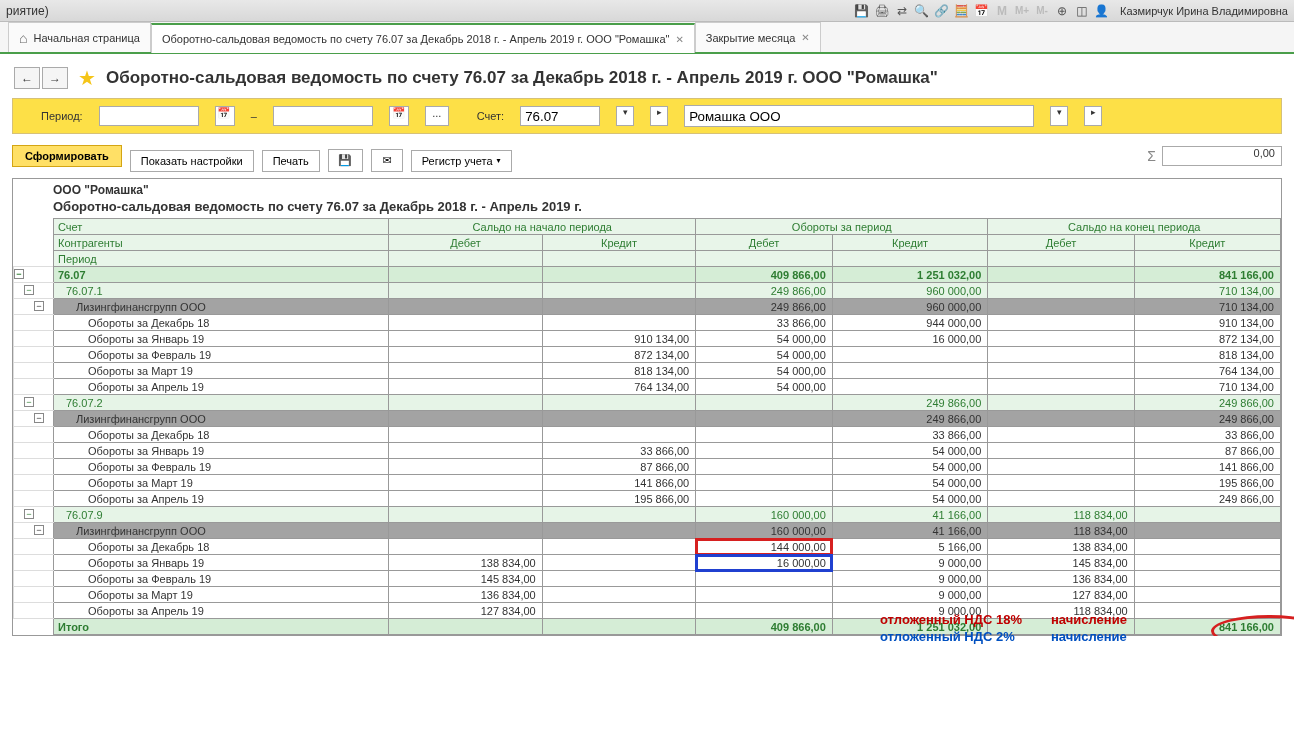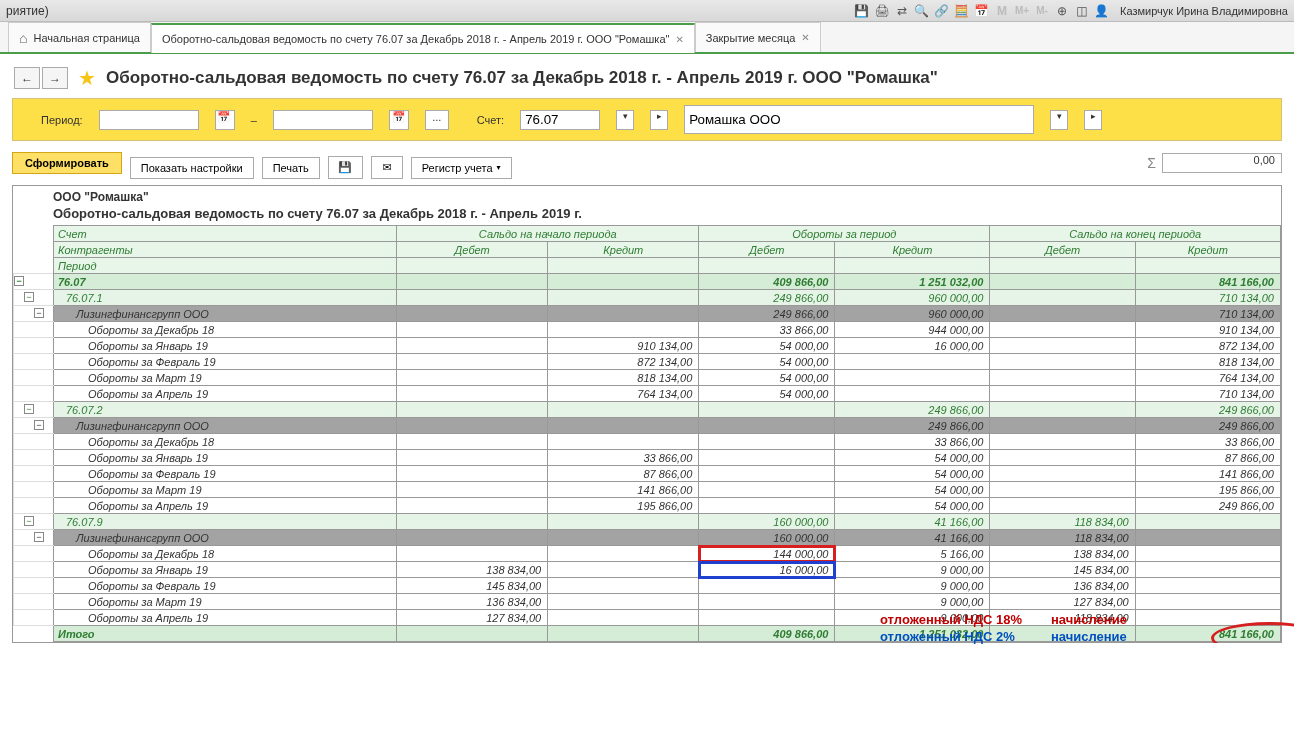--- a/index.html
+++ b/index.html
@@ -20,35 +20,35 @@
 .nav-btns { display: flex; gap: 2px; }
 .nav-btn { border: 1px solid #aaa; background: #f5f5f5; width: 26px; height: 22px; display: flex; align-items: center; justify-content: center; cursor: pointer; font-size: 12px; }
 .star { color: #f5c518; font-size: 20px; }
 .page-title { font-size: 17px; font-weight: bold; }
 .filter-bar { background: #fde047; border: 1px solid #d6c178; padding: 6px 28px; display: flex; align-items: center; gap: 16px; margin: 0 12px; }
 .filter-bar label { font-size: 11px; }
 .filter-bar input.date { width: 100px; height: 20px; border: 1px solid #aaa; background: #fff; padding: 0 4px; }
 .filter-bar .cal-btn { width: 20px; height: 20px; border: 1px solid #aaa; background: #fff; text-align: center; cursor: pointer; }
 .filter-bar .dots-btn { width: 24px; height: 20px; border: 1px solid #aaa; background: #fff; text-align: center; cursor: pointer; }
 .filter-bar input.acct { width: 80px; height: 20px; border: 1px solid #aaa; padding: 0 4px; }
-.filter-bar input.org { width: 350px; height: 29px; border: 1px solid #aaa; padding: 0 4px; }
+.filter-bar input.org { width: 350px; height: 22px; border: 1px solid #aaa; padding: 0 4px; }
 .filter-bar .dd { width: 18px; height: 20px; border: 1px solid #aaa; background: #fff; text-align: center; cursor: pointer; font-size: 9px; }
 .toolbar { display: flex; align-items: center; padding: 6px 12px; gap: 8px; }
 .btn-primary { background: #ffe066; border: 1px solid #d4a514; padding: 4px 12px; font-weight: bold; cursor: pointer; font-size: 11px; }
 .btn { background: #fff; border: 1px solid #aaa; padding: 4px 10px; cursor: pointer; font-size: 11px; display: flex; align-items: center; gap: 4px; margin-top: 9px; }
 .btn .dd-arrow { font-size: 8px; }
 .toolbar-right { margin-left: auto; display: flex; align-items: center; gap: 6px; }
 .sigma { font-size: 14px; color: #888; }
 .sum-box { width: 120px; height: 20px; border: 1px solid #aaa; text-align: right; padding: 0 6px; font-size: 11px; }
 .report { margin: 0 12px; border: 1px solid #999; }
 .rpt-header { padding: 4px 40px; }
 .rpt-header .org { font-weight: bold; font-size: 12px; }
 .rpt-header .title { font-weight: bold; font-size: 13px; margin-top: 2px; }
 .rpt-header .sub { font-size: 10px; color: #555; margin-top: 2px; }
-table.data { border-collapse: collapse; width: 100%; font-size: 11px; font-style: italic; }
+table.data { border-collapse: collapse; width: 100%; font-size: 11px; }
 table.data th, table.data td { border: 1px solid #999; padding: 1px 4px; height: 16px; }
 table.data th { background: #e8f5e9; font-weight: normal; text-align: center; color: #2e7d32; }
 table.data .hcell { background: #e8f5e9; color: #2e7d32; text-align: left; padding-left: 4px; }
 table.data td.num { text-align: right; padding-right: 6px; }
 table.data td.label { text-align: left; }
 table.data tr.lvl0 td { background: #d5edd6; font-weight: bold; color: #2e7d32; }
 table.data tr.lvl1 td { background: #e6f4e7; color: #2e7d32; }
 table.data tr.lvl2 td { background: #a3a3a3; }
 table.data tr.lvl3 td { background: #fff; }
 table.data tr.total td { background: #d5edd6; font-weight: bold; color: #2e7d32; }

